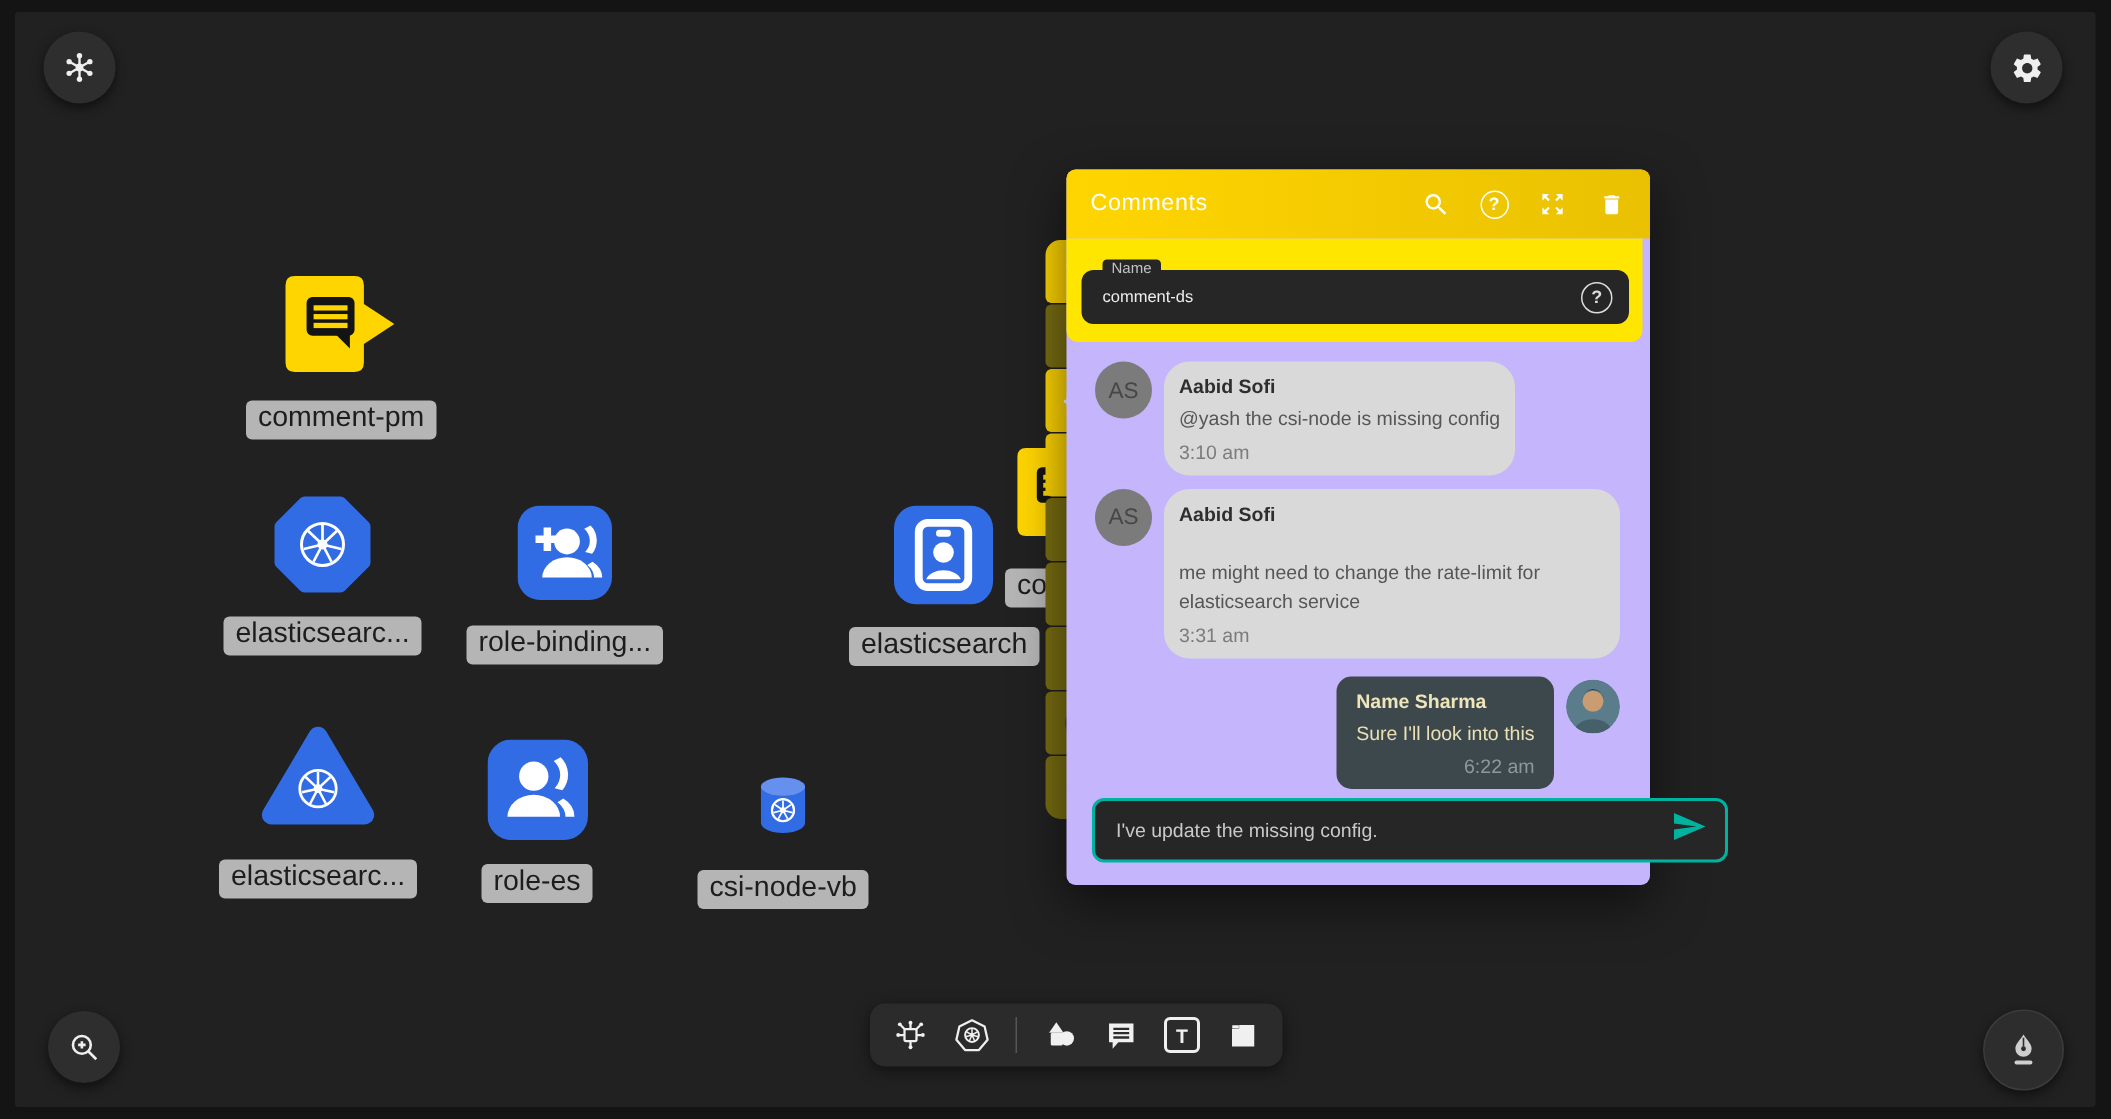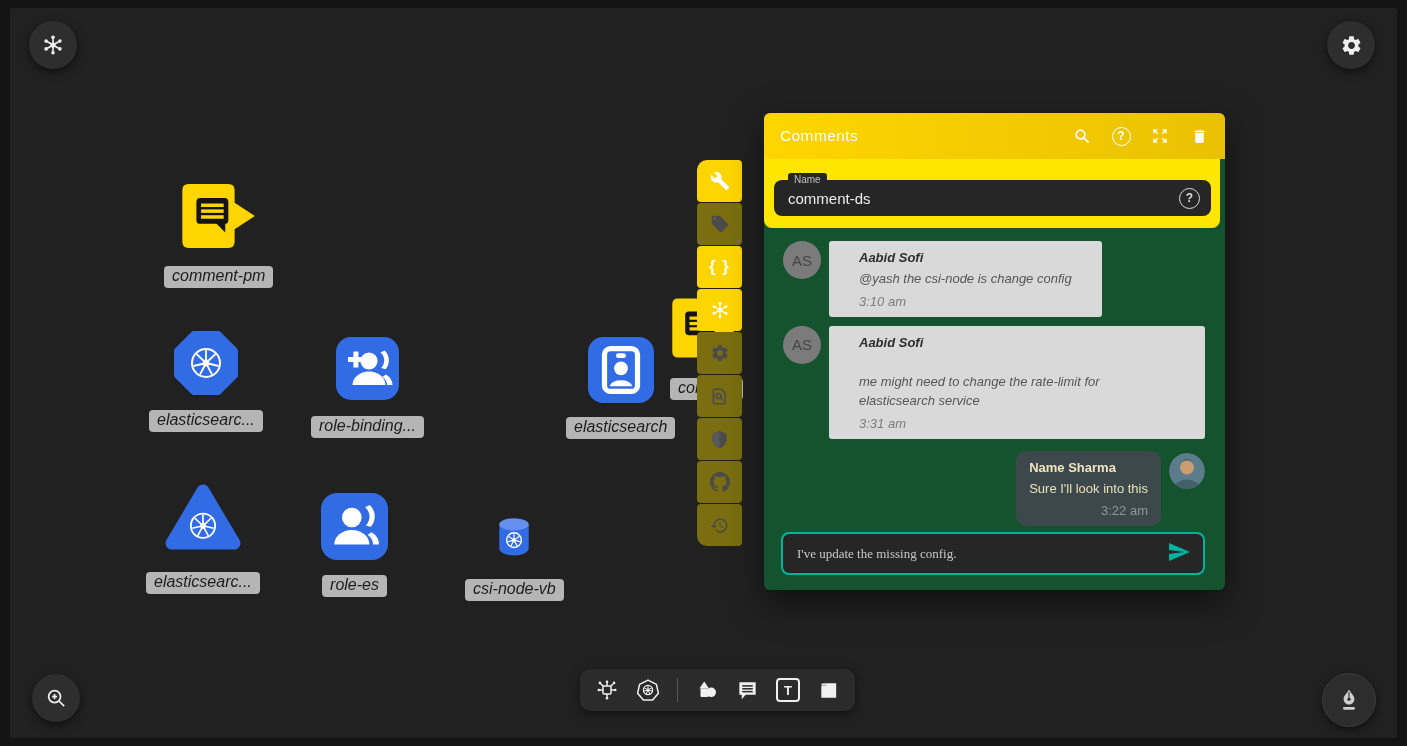--- a/index.html
+++ b/index.html
@@ -5,63 +5,63 @@
   html,body{margin:0;padding:0;background:#131313;font-family:"Liberation Sans",sans-serif;}
   .stage{position:relative;width:1407px;height:746px;overflow:hidden;background:#141414;}
   .canvas{position:absolute;left:10px;top:8px;right:10px;bottom:8px;background:#212121;border-radius:2px;}
 
   
   .fab{position:absolute;border-radius:50%;background:#2e2e2e;display:flex;align-items:center;justify-content:center;box-shadow:0 3px 8px rgba(0,0,0,.55);cursor:pointer;}
   .fab svg{display:block;}
 
   
   .node{position:absolute;display:flex;flex-direction:column;align-items:center;}
-  .node-label{background:#b5b5b5;color:#1d1d1d;font-size:16px;padding:1px 8px 3px;border-radius:4px;white-space:nowrap;font-style:italic;}
+  .node-label{background:#b5b5b5;color:#1d1d1d;font-size:19px;padding:1px 8px 3px;border-radius:4px;white-space:nowrap;}
 
   
   .side-toolbar{position:absolute;left:697px;top:160px;width:45px;z-index:6;}
   .st-item{width:45px;height:42px;margin-bottom:1px;background:#FFD500;display:flex;align-items:center;justify-content:center;border-radius:4px;cursor:pointer;}
   .st-item.first{border-radius:10px 4px 4px 4px;}
   .st-item.last{border-radius:4px 4px 4px 10px;}
   .st-item.disabled{background:#7a6e11;}
   .st-item svg{display:block;}
   .st-braces{color:#fff;font-size:17px;font-weight:bold;letter-spacing:1px;}
 
   
-  .panel{position:absolute;left:764px;top:113px;width:461px;height:477px;background:#14532d;border-radius:6px;box-shadow:0 12px 34px rgba(0,0,0,.55);z-index:7;}
+  .panel{position:absolute;left:711px;top:113px;width:389px;height:477px;background:#c4b5fd;border-radius:6px;box-shadow:0 12px 34px rgba(0,0,0,.55);z-index:7;}
   .panel-header{height:46px;background:linear-gradient(90deg,#FFD500 0%,#e9c102 100%);border-radius:6px 6px 0 0;display:flex;align-items:center;padding:0 16px;}
   .panel-title{color:#fff;font-size:15.5px;letter-spacing:.4px;flex:1;}
   .ph-icons{display:flex;align-items:center;gap:19px;}
   .ph-icon{width:20px;height:20px;display:flex;align-items:center;justify-content:center;cursor:pointer;}
   .help-circle{width:17px;height:17px;border:1.8px solid #fff;border-radius:50%;color:#fff;font-size:12px;font-weight:bold;display:flex;align-items:center;justify-content:center;}
 
   .name-block{background:#ffe600;margin-right:5px;padding:21px 9px 12px 10px;border-radius:0 0 8px 8px;}
   .name-input-wrap{position:relative;background:#262626;border-radius:8px;height:36px;display:flex;align-items:center;}
   .name-chip{position:absolute;top:-7px;left:14px;background:#262626;color:#c2c2c2;font-size:10px;padding:1px 6px;border-radius:3px;}
-  .name-input{flex:1;background:transparent;border:none;outline:none;color:#ededed;font-size:15px;padding:0 8px 0 14px;font-family:"Liberation Sans",sans-serif;}
+  .name-input{flex:1;background:transparent;border:none;outline:none;color:#ededed;font-size:11px;padding:0 8px 0 14px;font-family:"Liberation Sans",sans-serif;}
   .input-help{width:19px;height:19px;border:1.6px solid #ddd;border-radius:50%;color:#ddd;font-size:12px;font-weight:bold;display:flex;align-items:center;justify-content:center;margin-right:11px;flex:0 0 auto;}
 
   .messages{padding:13px 20px 0 19px;}
   .msg{display:flex;gap:8px;margin-bottom:9px;align-items:flex-start;}
   .avatar{width:38px;height:38px;border-radius:50%;background:#7b7b7b;color:#464646;font-weight:normal;font-size:15px;display:flex;align-items:center;justify-content:center;flex:0 0 38px;}
-  .bubble{background:#d9d9d9;border-radius:3px;padding:9px 30px 8px;max-width:352px;font-style:italic;}
+  .bubble{background:#d9d9d9;border-radius:17px;padding:9px 10px 8px;max-width:352px;}
   .author{font-weight:bold;font-size:13px;color:#2e2e2e;margin-bottom:4px;}
   .mtext{font-size:13px;color:#565656;line-height:1.5;}
   .mtime{font-size:13px;color:#7c7c7c;margin-top:5px;}
   .msg2 .bubble{width:341px;}
   .msg2 .mtext{margin-top:22px;}
   .msg-right{justify-content:flex-end;margin-top:12px;}
   .bubble-dark{background:#3d484d;padding:9px 13px 8px;border-radius:10px;max-width:240px;}
   .bubble-dark .author{color:#efe5bb;}
   .bubble-dark .mtext{color:#e9e0b6;}
   .bubble-dark .mtime{color:#8d989b;text-align:right;}
   .avatar-photo{width:36px;height:36px;border-radius:50%;overflow:hidden;flex:0 0 36px;margin-top:2px;}
 
   .composer{position:absolute;left:17px;bottom:15px;width:424px;height:43px;border:2px solid #00B39F;border-radius:8px;display:flex;align-items:center;padding:0 12px;box-sizing:border-box;background:#262626;}
-  .composer input{flex:1;background:transparent;border:none;outline:none;color:#c9c9c9;font-size:13px;font-family:Liberation Serif, serif;}
+  .composer input{flex:1;background:transparent;border:none;outline:none;color:#c9c9c9;font-size:13px;font-family:Liberation Sans, sans-serif;}
 
   
   .bottom-toolbar{position:absolute;left:580px;top:669px;height:42px;background:#2b2b2b;border-radius:10px;display:flex;align-items:center;gap:17px;padding:0 15px;box-shadow:0 3px 10px rgba(0,0,0,.5);}
   .bt-item{display:flex;align-items:center;justify-content:center;cursor:pointer;}
   .bt-divider{width:1px;height:24px;background:#565656;}
   .text-tool{width:20px;height:20px;border:2px solid #f0f0f0;border-radius:4px;color:#f0f0f0;font-size:13px;font-weight:bold;display:flex;align-items:center;justify-content:center;}
 </style>
 </head>
 <body>
 
@@ -348,39 +348,39 @@
       </div>
     </div>
 
     <div class="messages">
       <div class="msg">
         <div class="avatar">
             <span>AS</span>
           </div>
         <div class="bubble">
           <div class="author">Aabid Sofi</div>
-          <div class="mtext">@yash the csi-node is change config</div>
+          <div class="mtext">@yash the csi-node is missing config</div>
           <div class="mtime">3:10 am</div>
         </div>
       </div>
       <div class="msg msg2">
         <div class="avatar">
             <span>AS</span>
           </div>
         <div class="bubble">
           <div class="author">Aabid Sofi</div>
           <div class="mtext">me might need to change the rate-limit for elasticsearch service</div>
           <div class="mtime">3:31 am</div>
         </div>
       </div>
       <div class="msg msg-right">
         <div class="bubble-dark">
           <div class="author">Name Sharma</div>
           <div class="mtext">Sure I'll look into this</div>
-          <div class="mtime">3:22 am</div>
+          <div class="mtime">6:22 am</div>
         </div>
         <div class="avatar-photo">
           <svg width="36" height="36" viewBox="0 0 36 36">
               <circle cx="18" cy="18" r="18" fill="#5b7c8a"></circle>
               <path d="M5 36 a13 9.5 0 0 1 26 0 z" fill="#46606b"></path>
               <circle cx="18" cy="14.5" r="7" fill="#c99c72"></circle>
               <path d="M11 13.5 a7 7 0 0 1 14 0 c0-1.5-.8-6.5-7-6.5 s-7 5-7 6.5 z" fill="#2b221d"></path>
             </svg>
         </div>
       </div>

